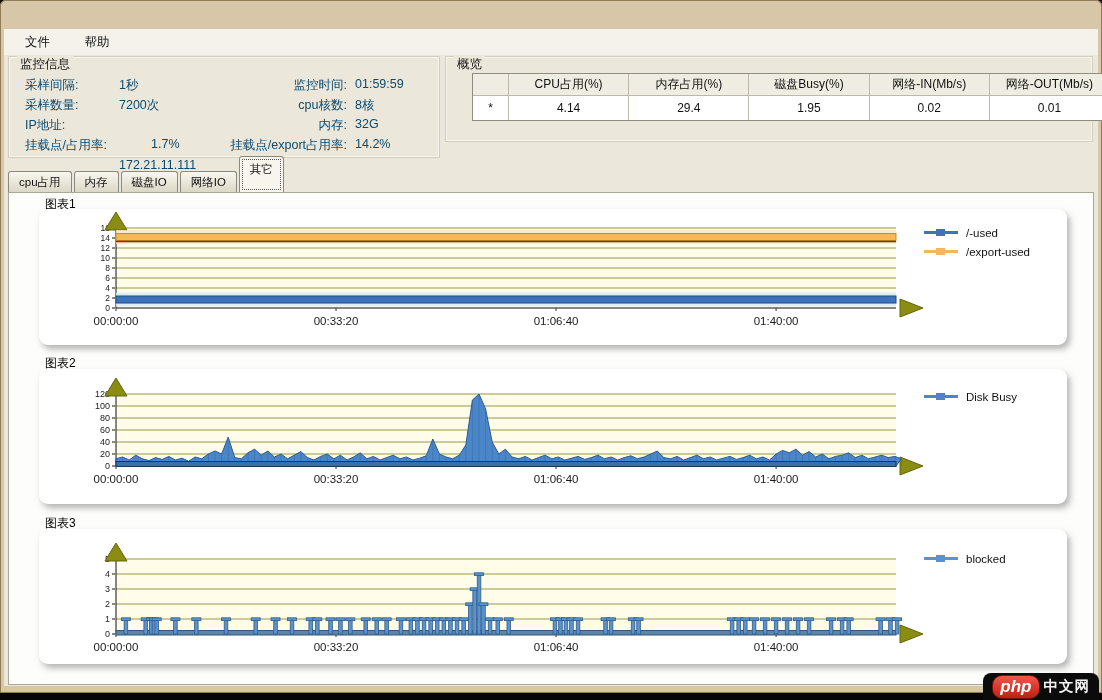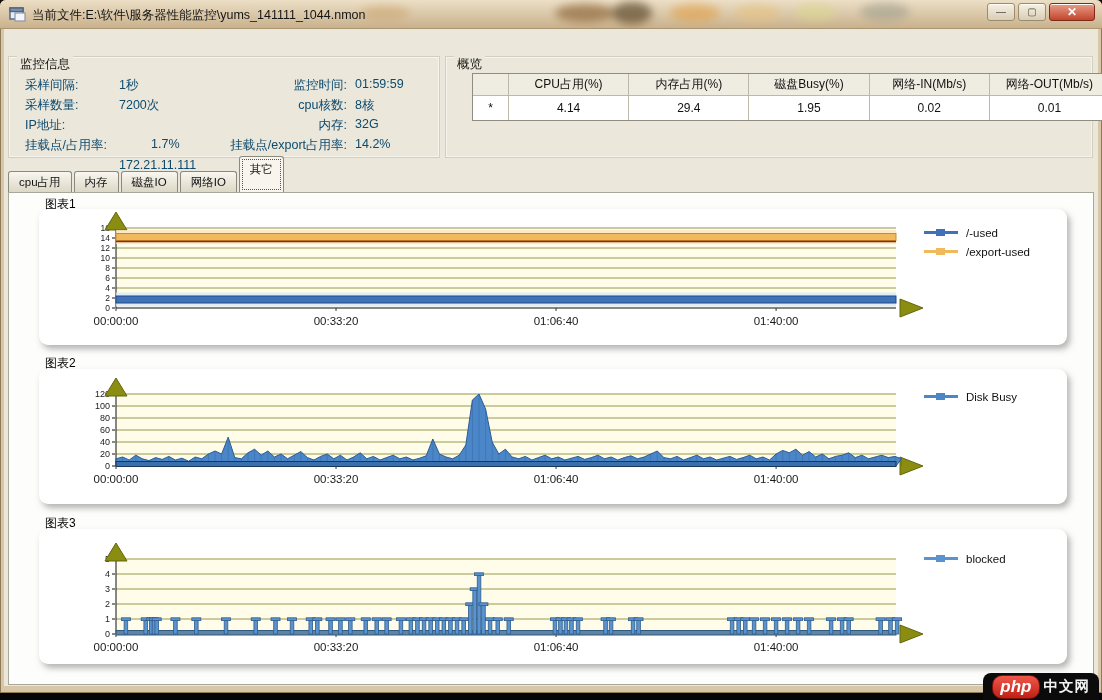--- a/index.html
+++ b/index.html
@@ -31,21 +31,21 @@
   
   .menubar { position:absolute; left:0; top:0; width:100%; height:26px; background:#f4f2ea; }
   .menu-item { display:inline-block; margin-left:12px; padding:5px 9px 0; font-size:12.5px; color:#111; }
 
   
   .info-row { position:absolute; left:0; top:24px; width:100%; height:112px; }
   .group { position:absolute; border:1px solid #d3cfbf; box-shadow:inset 0 0 0 1px #f6f4ec; }
   .group-label { position:absolute; left:8px; top:-1px; font-size:12.5px; color:#111; background:#ebe7da; padding:0 3px; }
   .info-group { left:4px; top:3px; width:432px; height:102px; }
   .fld { position:absolute; font-size:12.5px; color:#0c4a6e; white-space:nowrap; }
-  .overview-group { left:441px; top:3px; width:648px; height:102px; }
+  .overview-group { left:441px; top:3px; width:648px; height:86px; }
 
   .ov-table { position:absolute; left:4px; top:16px; width:638px; border:1px solid #8f8d82; display:flex; flex-direction:column; background:#0c4a6e;margin-left:22px; }
   .ov-r { display:flex; }
   .ov-c { border-right:1px solid #bdb9aa; border-bottom:1px solid #bdb9aa;
           display:flex; align-items:center; justify-content:center;
           font-size:12px; color:#111; height:22px; }
   .ov-r.data .ov-c { height:24px; border-bottom:none; background:#fff; }
   .ov-c.mk { width:36px; flex:none; background:#efece1; }
   .ov-c.col { flex:1; background:#efece1; }
   .ov-r.data .ov-c.col { background:#fff; }
@@ -81,43 +81,27 @@
   .php-pill { background:linear-gradient(#f0584a,#c01f14); color:#fff; font-style:italic; font-weight:bold;
               font-size:17px; border-radius:10px; padding:1px 7px; border:1px solid #7d120a; }
   .wm-text { color:#f2f2f2; font-weight:bold; font-size:14.5px; margin-left:4px; letter-spacing:1px; }
 </style>
 </head>
 <body>
 
 <div class="screen">
   <div class="window">
 
-    <div class="titlebar">
-      <div class="blob" style="left:360px;top:6px;width:50px;height:14px;background:#caa36a;"></div>
-      <div class="blob" style="left:555px;top:4px;width:60px;height:18px;background:#7a4e1d;"></div>
-      <div class="blob" style="left:612px;top:2px;width:40px;height:22px;background:#3b2508;"></div>
-      <div class="blob" style="left:670px;top:4px;width:50px;height:18px;background:#e29b3e;"></div>
-      <div class="blob" style="left:735px;top:5px;width:45px;height:16px;background:#e7c07a;"></div>
-      <div class="blob" style="left:795px;top:4px;width:40px;height:16px;background:#d9d98a;"></div>
-      <div class="blob" style="left:860px;top:3px;width:50px;height:18px;background:#9a9a8a;"></div>
-      <svg class="app-icon" viewBox="0 0 17 15">
-        <rect x="1" y="1" width="13" height="11" fill="#e8eef6" stroke="#55637f" stroke-width="1.4"></rect>
-        <rect x="1" y="1" width="13" height="3.5" fill="#7a90b8" stroke="#55637f" stroke-width="1.4"></rect>
-        <rect x="6" y="6" width="10" height="8" fill="#f4f6fa" stroke="#8a94a8" stroke-width="1.2"></rect>
-      </svg>
-      <span class="title-text">当前文件:E:\软件\服务器性能监控\yums_141111_1044.nmon</span>
-      <div class="win-btns">
-        <div class="wb">—</div>
-        <div class="wb">▢</div>
-        <div class="wb close">✕</div>
+
+    <div class="client">
+
+      <div class="menubar">
+        <span class="menu-item">文件</span>
+        <span class="menu-item">帮助</span>
       </div>
-    </div>
-
-    <div class="client">
-
 
       <div class="info-row">
         <div class="group info-group">
           <span class="group-label">监控信息</span>
           <span class="fld" style="left:16px;top:20px;">采样间隔:</span>
           <span class="fld" style="left:110px;top:20px;">1秒</span>
           <span class="fld" style="left:170px;top:20px;width:168px;text-align:right;">监控时间:</span>
           <span class="fld" style="left:346px;top:20px;">01:59:59</span>
           <span class="fld" style="left:16px;top:40px;">采样数量:</span>
           <span class="fld" style="left:110px;top:40px;">7200次</span>

